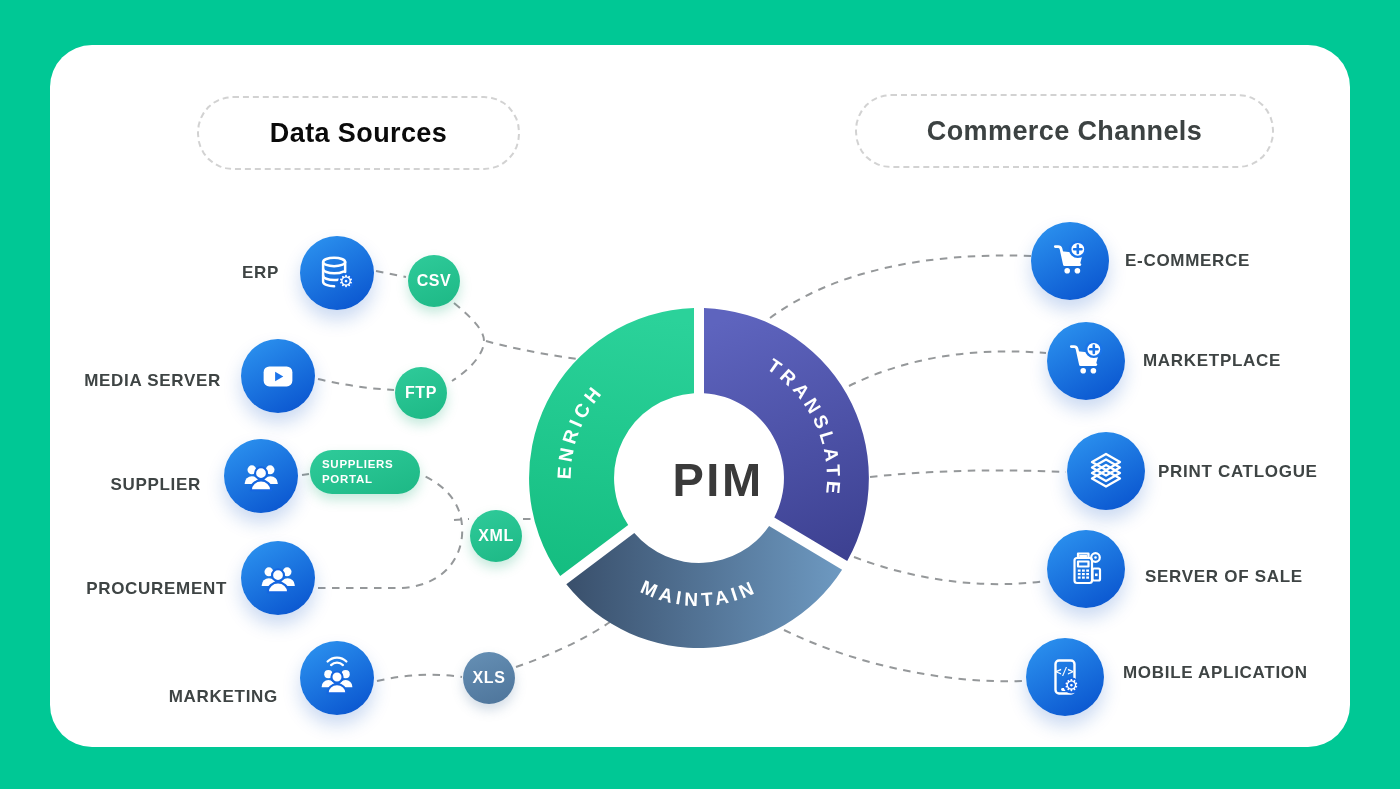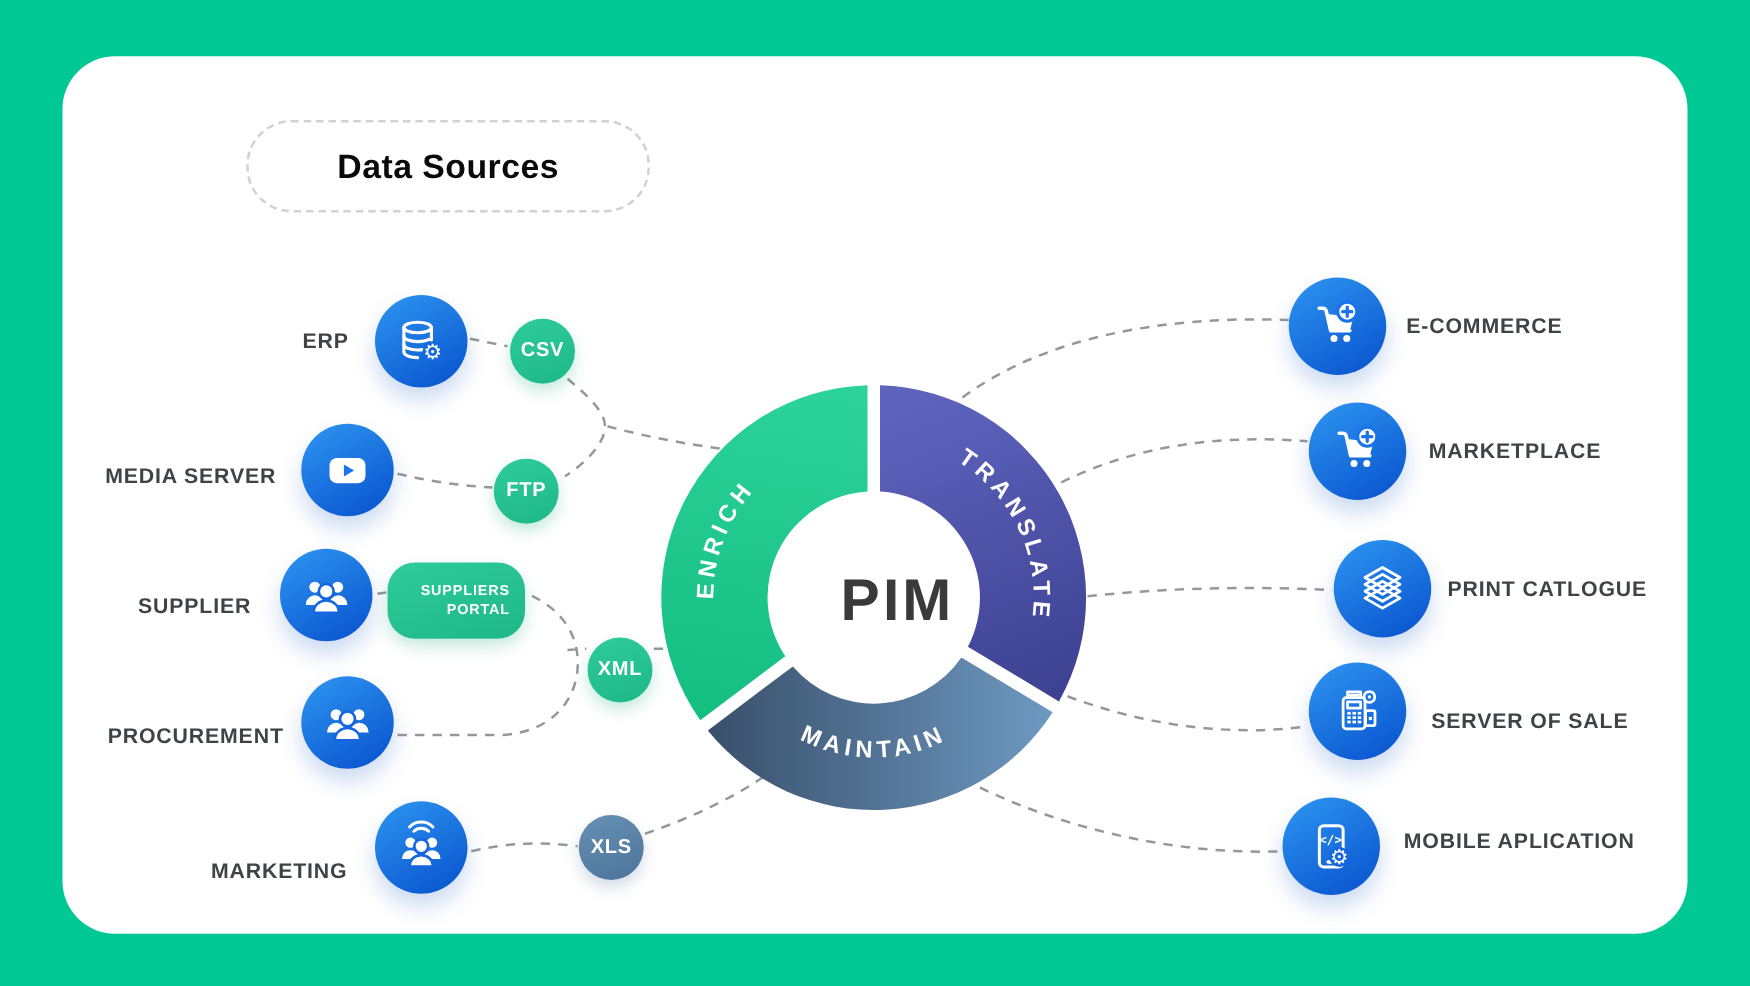--- a/index.html
+++ b/index.html
@@ -39,44 +39,47 @@
   }
   .b74{width:74px;height:74px;}
   .b78{width:78px;height:78px;}
   .badge{
     width:52px;height:52px;color:#fff;font-weight:bold;font-size:16px;
     letter-spacing:.6px;background:linear-gradient(160deg,#2fcb9a,#1db885);
     box-shadow:0 6px 12px rgba(26,170,120,.25);
   }
   .badge.steel{background:linear-gradient(160deg,#6690b5,#4d749a);box-shadow:0 6px 12px rgba(77,116,154,.25);text-align:right;}
   .pill-badge{
-    position:absolute;left:310px;top:450px;width:110px;height:61px;
+    position:absolute;left:310px;top:450px;width:110px;height:44px;
     background:linear-gradient(160deg,#2fcb9a,#1db885);border-radius:22px;
     color:#fff;font-weight:bold;font-size:11.5px;letter-spacing:.7px;
-    display:flex;align-items:center;justify-content:center;text-align:right;
+    display:flex;align-items:center;justify-content:center;text-align:left;
     line-height:1.3;z-index:2;box-shadow:0 6px 12px rgba(26,170,120,.25);
   }
   .pill-badge span{width:86px;}
   .pim{
     position:absolute;left:618px;top:452px;width:200px;text-align:center;
     font-size:47px;font-weight:bold;color:#3a3a3a;letter-spacing:2.5px;z-index:3;
   }
   .seg-label{
     font-family:"Liberation Sans",sans-serif;font-weight:bold;
     font-size:19px;letter-spacing:4px;fill:#ffffff;
   }
 </style>
 </head>
 <body>
 
 <div class="stage">
   <div class="card"></div>
 
   <div class="title-pill title-left">
     <span>Data Sources</span>
+  </div>
+  <div class="title-pill title-right">
+    <span>Commerce Channels</span>
   </div>
 
   <svg class="overlay" width="1400" height="789" viewBox="0 0 1400 789">
     <defs>
       <linearGradient id="gEnrich" gradientUnits="userSpaceOnUse" x1="640" y1="315" x2="600" y2="585">
         <stop offset="0" stop-color="#2bd29a"></stop>
           <stop offset="1" stop-color="#14bd80"></stop>
       </linearGradient>
       <linearGradient id="gTranslate" gradientUnits="userSpaceOnUse" x1="750" y1="310" x2="850" y2="570">
         <stop offset="0" stop-color="#5e64be"></stop>

